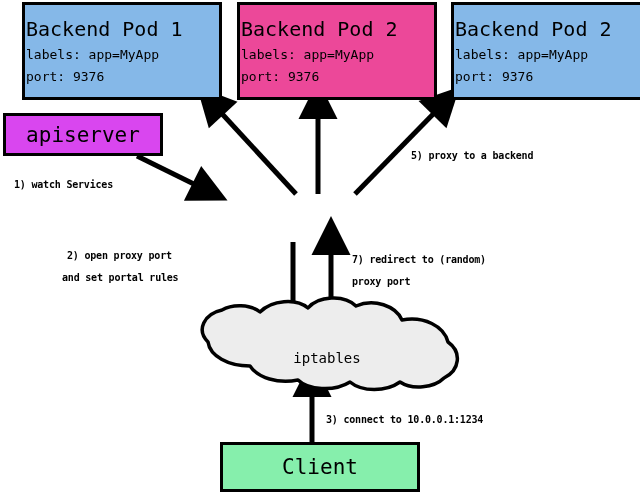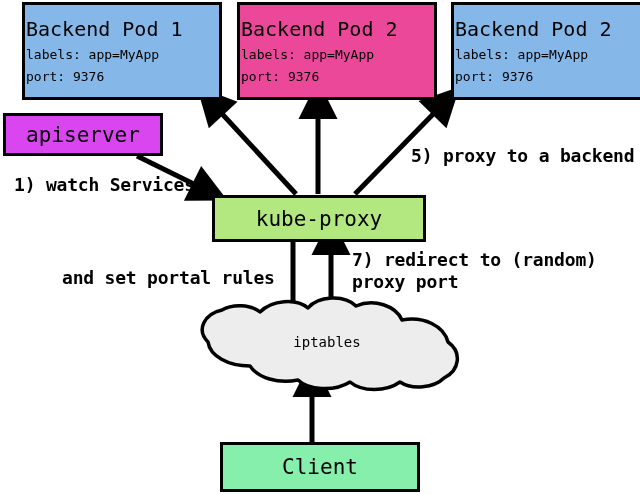--- a/index.html
+++ b/index.html
@@ -49,21 +49,21 @@
     white-space: nowrap;
   }
   .plain-title {
     font-size: 21px;
     text-align: center;
     color: #000000;
     white-space: nowrap;
   }
   .step-label {
     position: absolute;
-    font-size: 18px;
+    font-size: 10px;
     font-weight: bold;
     line-height: 20px;
     color: #000000;
     white-space: nowrap;
     letter-spacing: -0.2px;
     text-align: center;
   }
   .cloud-label {
     position: absolute;
     font-size: 14px;
@@ -131,33 +131,32 @@
   <div class="node pod-box" style="left:451px; top:2px; width:200px; height:98px; background:#85B8E8;">
     <div class="pod-title">Backend Pod 2</div>
     <div class="pod-line">labels: app=MyApp</div>
     <div class="pod-line">port: 9376</div>
   </div>
 
   <div class="node" style="left:3px; top:113px; width:160px; height:43px; background:#d946ef;">
     <div class="plain-title">apiserver</div>
   </div>
 
-  <div class="node" style="left:212px; top:195px; width:214px; height:47px; background:#B2E87F;">
-    <div class="plain-title">kube-proxy</div>
-  </div>
 
-  <div class="cloud-label" style="left:272px; top:334px; width:110px; text-align:center;">iptables</div>
+  <div class="cloud-label" style="left:272px; top:350px; width:110px; text-align:center;">iptables</div>
 
   <div class="node" style="left:220px; top:442px; width:200px; height:50px; background:#86efac;">
     <div class="plain-title">Client</div>
   </div>
 
   <div class="step-label" style="left:14px; top:175px;">1) watch Services</div>
 
+  <div class="step-label" style="left:67px; top:246px;">2) open proxy port</div>
   <div class="step-label" style="left:62px; top:268px;">and set portal rules</div>
 
+  <div class="step-label" style="left:326px; top:410px;">3) connect to 10.0.0.1:1234</div>
 
   <div class="step-label" style="left:352px; top:250px;">7) redirect to (random)</div>
   <div class="step-label" style="left:352px; top:272px;">proxy port</div>
 
   <div class="step-label" style="left:411px; top:146px;">5) proxy to a backend</div>
 
 </div>
 
 </body></html>

